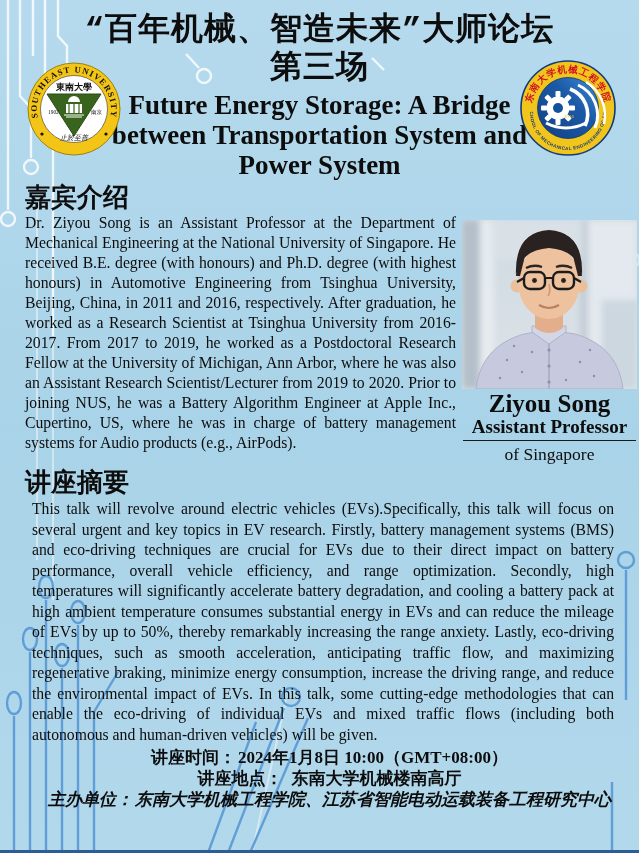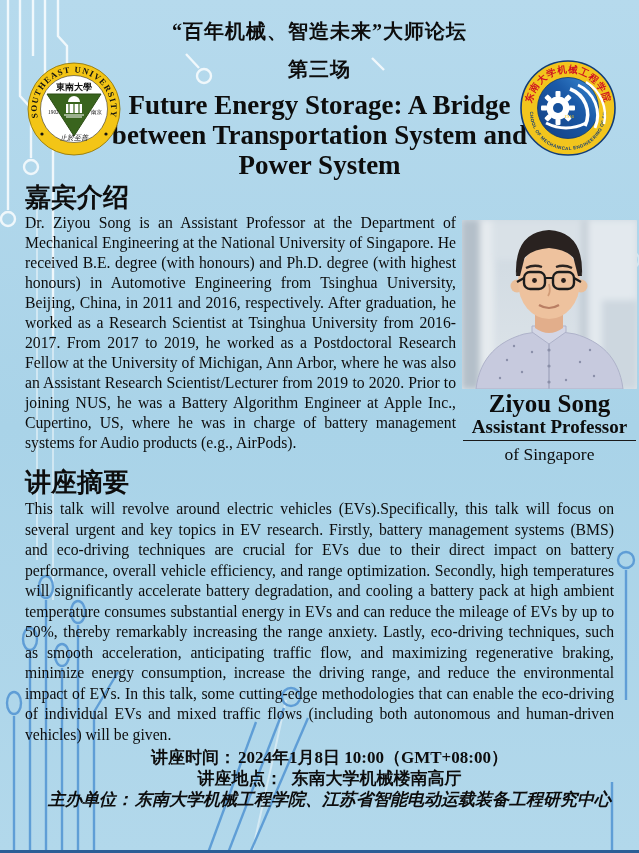--- a/index.html
+++ b/index.html
@@ -4,36 +4,36 @@
 <style>
   html,body{margin:0;padding:0;background:#888;}
   .poster{
     position:relative;width:639px;height:853px;margin:0 auto;
     background:linear-gradient(180deg,#b6daed 0%,#a9d3e8 50%,#b2d8eb 100%);
     overflow:hidden;font-family:"Liberation Serif",serif;color:#0d0d0d;
   }
   .circuit{position:absolute;left:0;top:0;width:639px;height:853px;}
   .content{position:relative;}
   .header{text-align:center;padding-top:12px;}
-  .title-zh{font-family:Liberation Serif, serif;font-weight:bold;font-size:20px;line-height:38px;letter-spacing:1px;}
+  .title-zh{font-family:Liberation Mono, monospace;font-weight:bold;font-size:32px;line-height:38px;letter-spacing:1px;}
   .title-en{font-weight:bold;font-size:27px;line-height:30px;margin-top:2px;}
   .logo{position:absolute;}
   .logo-left{left:27px;top:62px;width:94px;height:94px;}
   .logo-right{left:520px;top:60px;width:96px;height:96px;}
   .section-heading{font-family:Liberation Sans, sans-serif;font-weight:bold;font-size:26px;line-height:32px;margin:1px 0 0 25px;}
   .guest-row{display:flex;margin:0 2px 0 25px;}
   .bio{width:431px;font-size:15.7px;line-height:20px;text-align:justify;margin:0;}
   .photo-fig{width:175px;margin:7px 0 0 6px;text-align:center;}
   .photo{width:175px;height:169px;overflow:hidden;border-radius:1px;}
   .photo svg{display:block;}
   .cap-name{font-weight:bold;font-size:25px;line-height:23px;margin-top:3px;}
   .cap-title{font-weight:bold;font-size:19px;line-height:23px;}
   .cap-rule{border:0;border-top:1.6px solid #1a1a1a;margin:2px 1px 3px 1px;}
   .cap-aff{font-size:17.5px;line-height:21px;}
-  .abstract-p{margin:1px 25px 0 25px;font-size:15.7px;line-height:20.5px;text-align:justify;}
+  .abstract-p{margin:1px 25px 0 32px;font-size:15.7px;line-height:20.5px;text-align:justify;}
   .footer{text-align:center;font-weight:bold;font-size:17px;line-height:21px;margin-top:2px;padding-left:20px;}
   .footer .val{margin-left:2px;}
   .footer .gap{margin-left:9px;font-family:Liberation Serif, serif;}
   .organizer-line{font-style:italic;}
   .bottom-strip{position:absolute;left:0;bottom:0;width:639px;height:3px;background:#2c5e96;}
 </style>
 </head>
 <body>
 
 <div class="poster">

